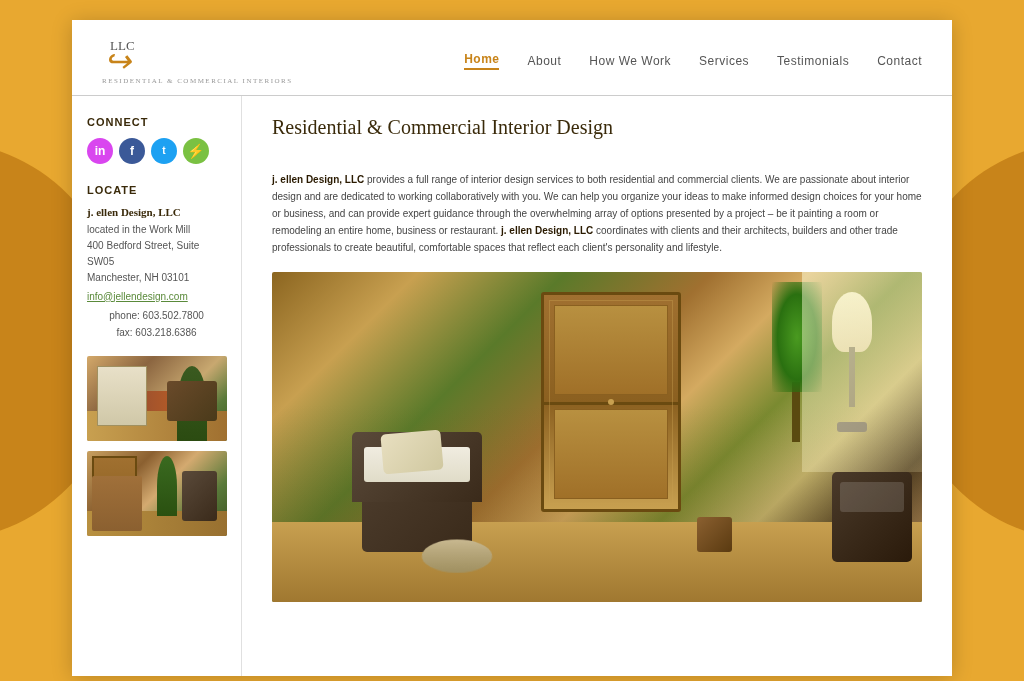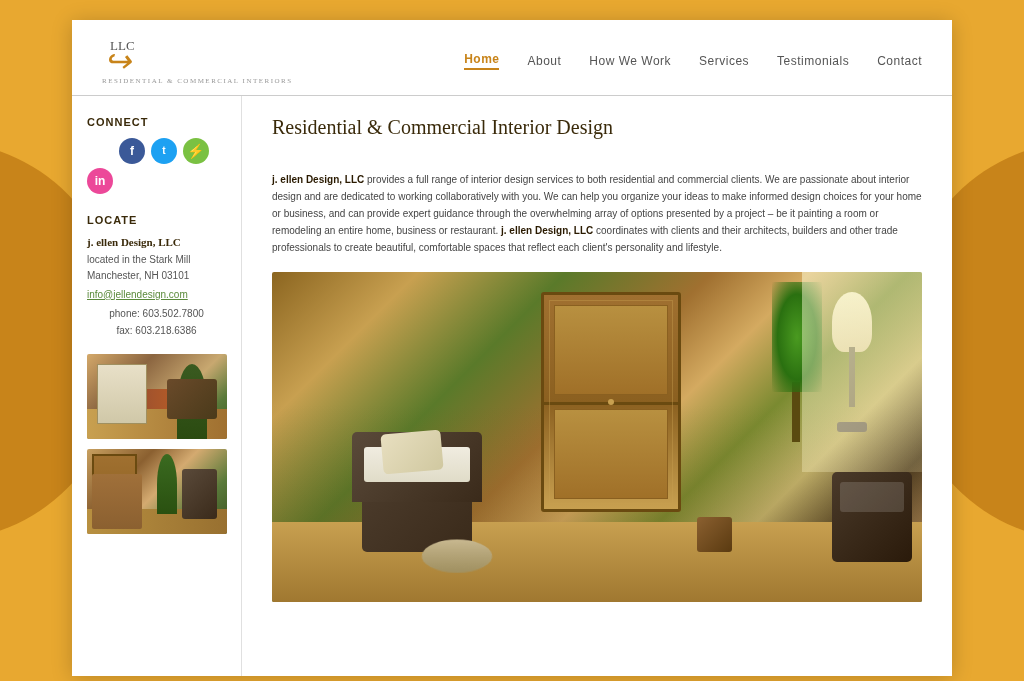--- a/index.html
+++ b/index.html
@@ -155,21 +155,21 @@
       border-radius: 50%;
       display: flex;
       align-items: center;
       justify-content: center;
       font-size: 12px;
       font-weight: bold;
       color: #fff;
       cursor: pointer;
       font-family: Arial, sans-serif;
     }
-    .social-linkedin { background: #ec4899; margin-top: 30px; }
+    .social-linkedin { background: #d946ef; }
     .social-facebook { background: #3b5998; }
     .social-twitter { background: #1da1f2; }
     .social-houzz { background: #7ac142; }
 
     .locate-section { margin-top: 10px; }
     .locate-company {
       font-weight: bold;
       font-size: 11px;
       color: #3a2a0a;
       margin-bottom: 4px;
@@ -350,21 +350,22 @@
       <div class="social-icons">
         <div class="social-icon social-linkedin">in</div>
         <div class="social-icon social-facebook">f</div>
         <div class="social-icon social-twitter" style="font-size:10px;">t</div>
         <div class="social-icon social-houzz" style="font-size:14px;">⚡</div>
       </div>
 
       <div class="locate-section">
         <div class="sidebar-section-title">Locate</div>
         <div class="locate-company">j. ellen Design, LLC</div>
-        <div class="locate-text">located in the Stark Mill</div>
+        <div class="locate-text">located in the Work Mill</div>
+        <div class="locate-text">400 Bedford Street, Suite SW05</div>
         <div class="locate-text">Manchester, NH 03101</div>
         <div><a href="#" class="locate-email">info@jellendesign.com</a></div>
         <div class="locate-phone">phone: 603.502.7800</div>
         <div class="locate-phone">fax: 603.218.6386</div>
       </div>
 
       <div class="sidebar-images">
         <div class="sidebar-img-box sim-room1">
 
           <div style="position:absolute;bottom:0;left:0;right:0;height:30px;background:linear-gradient(90deg,#c8a050,#a07030);"></div>

